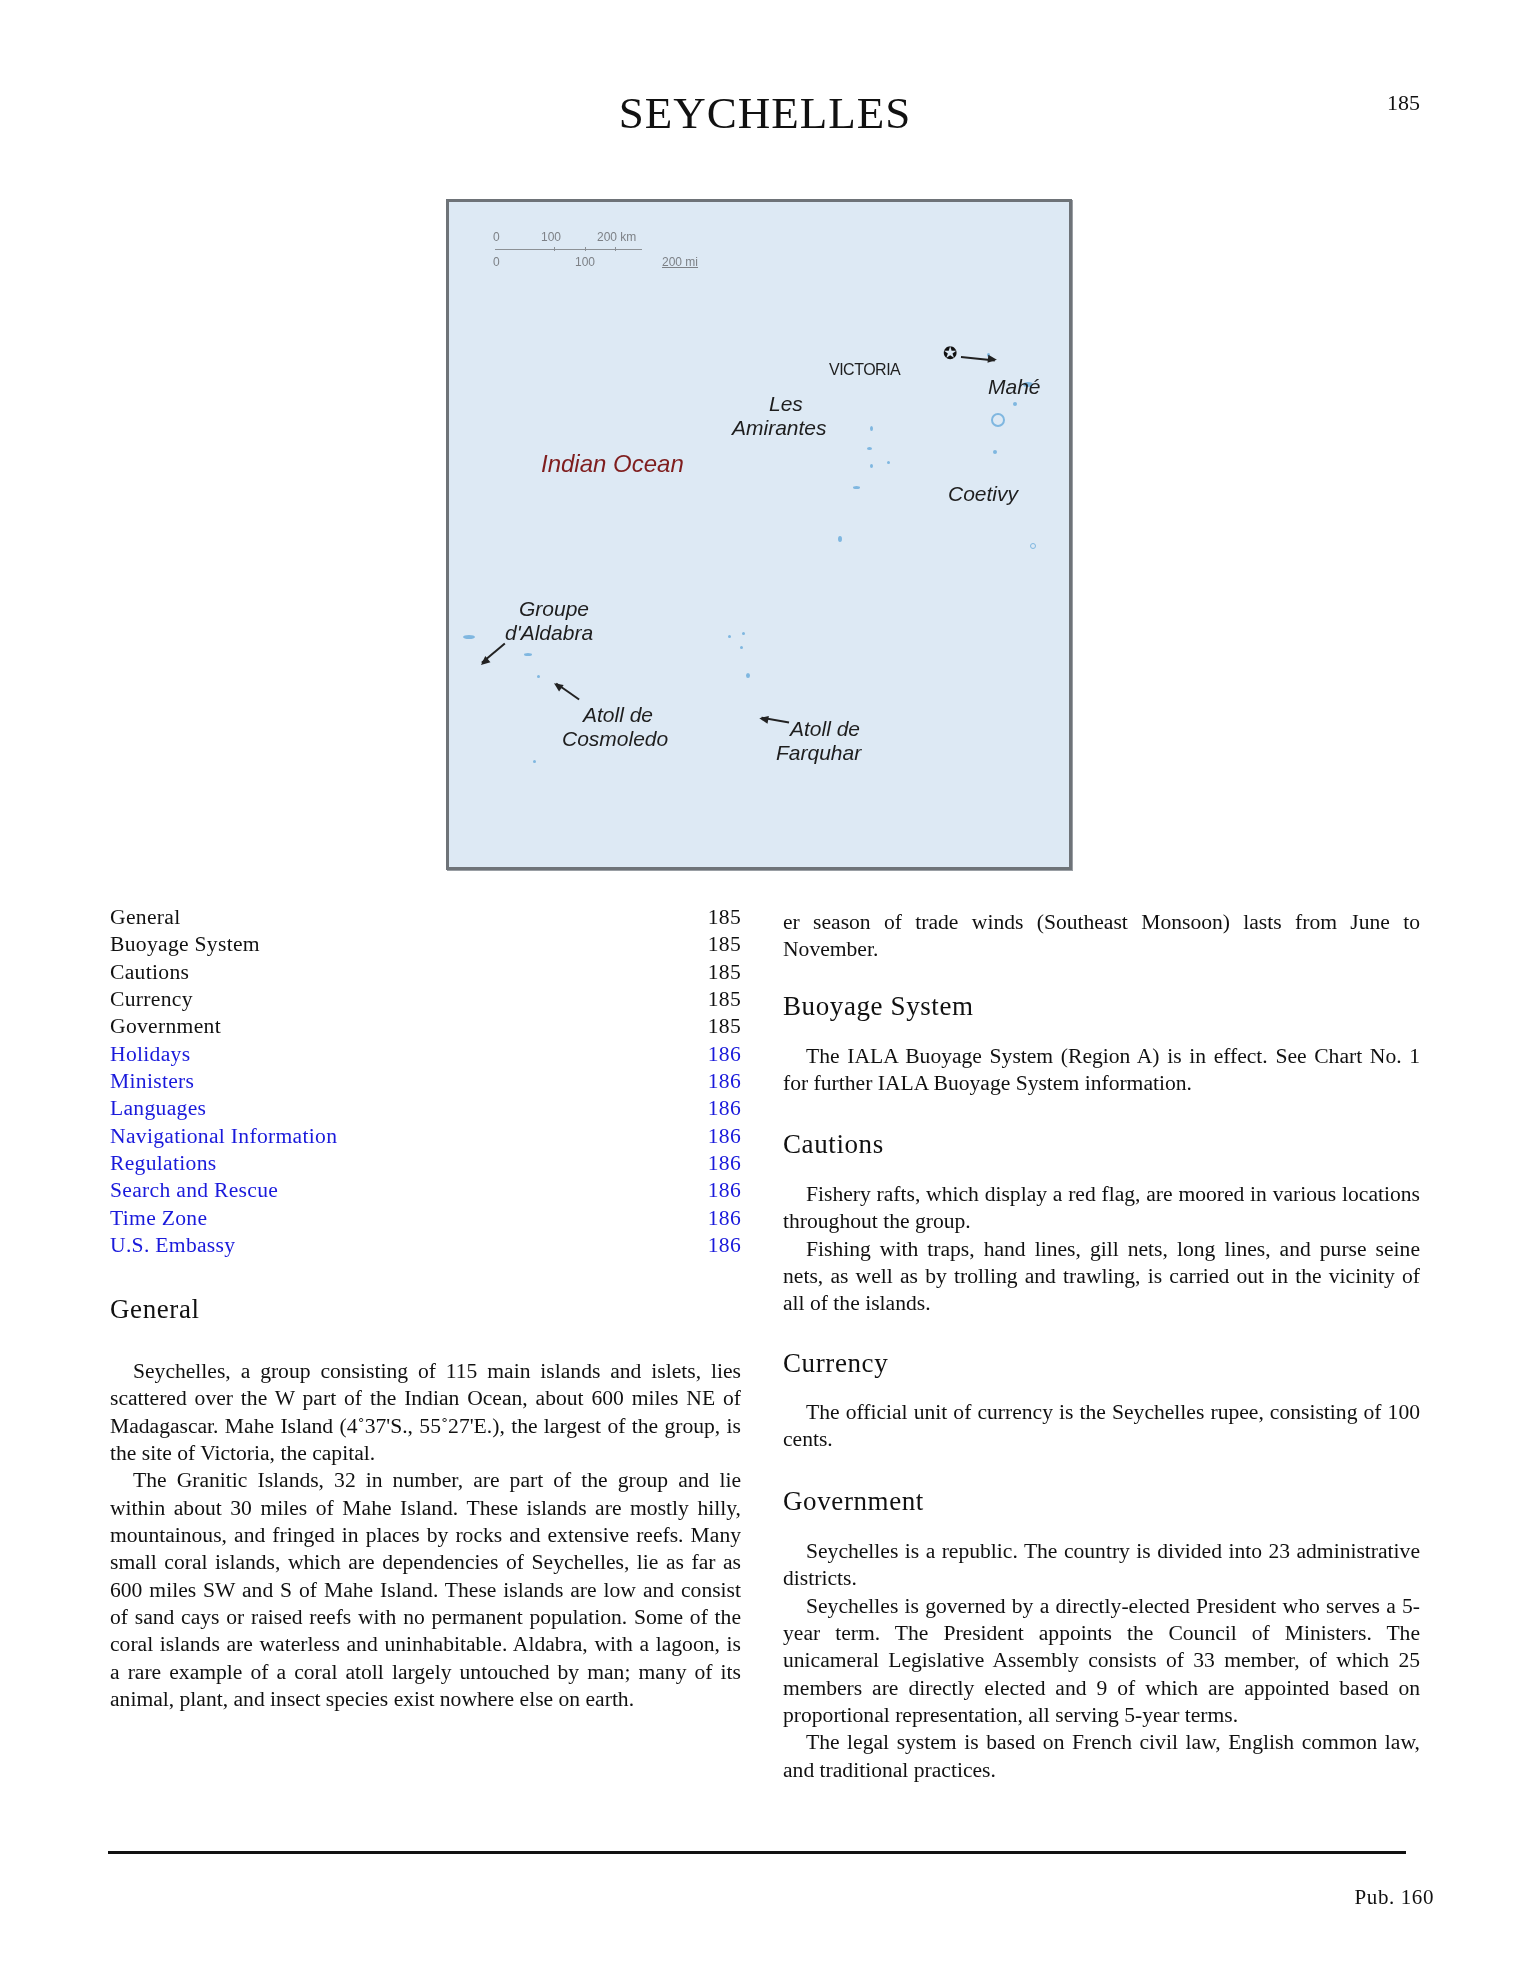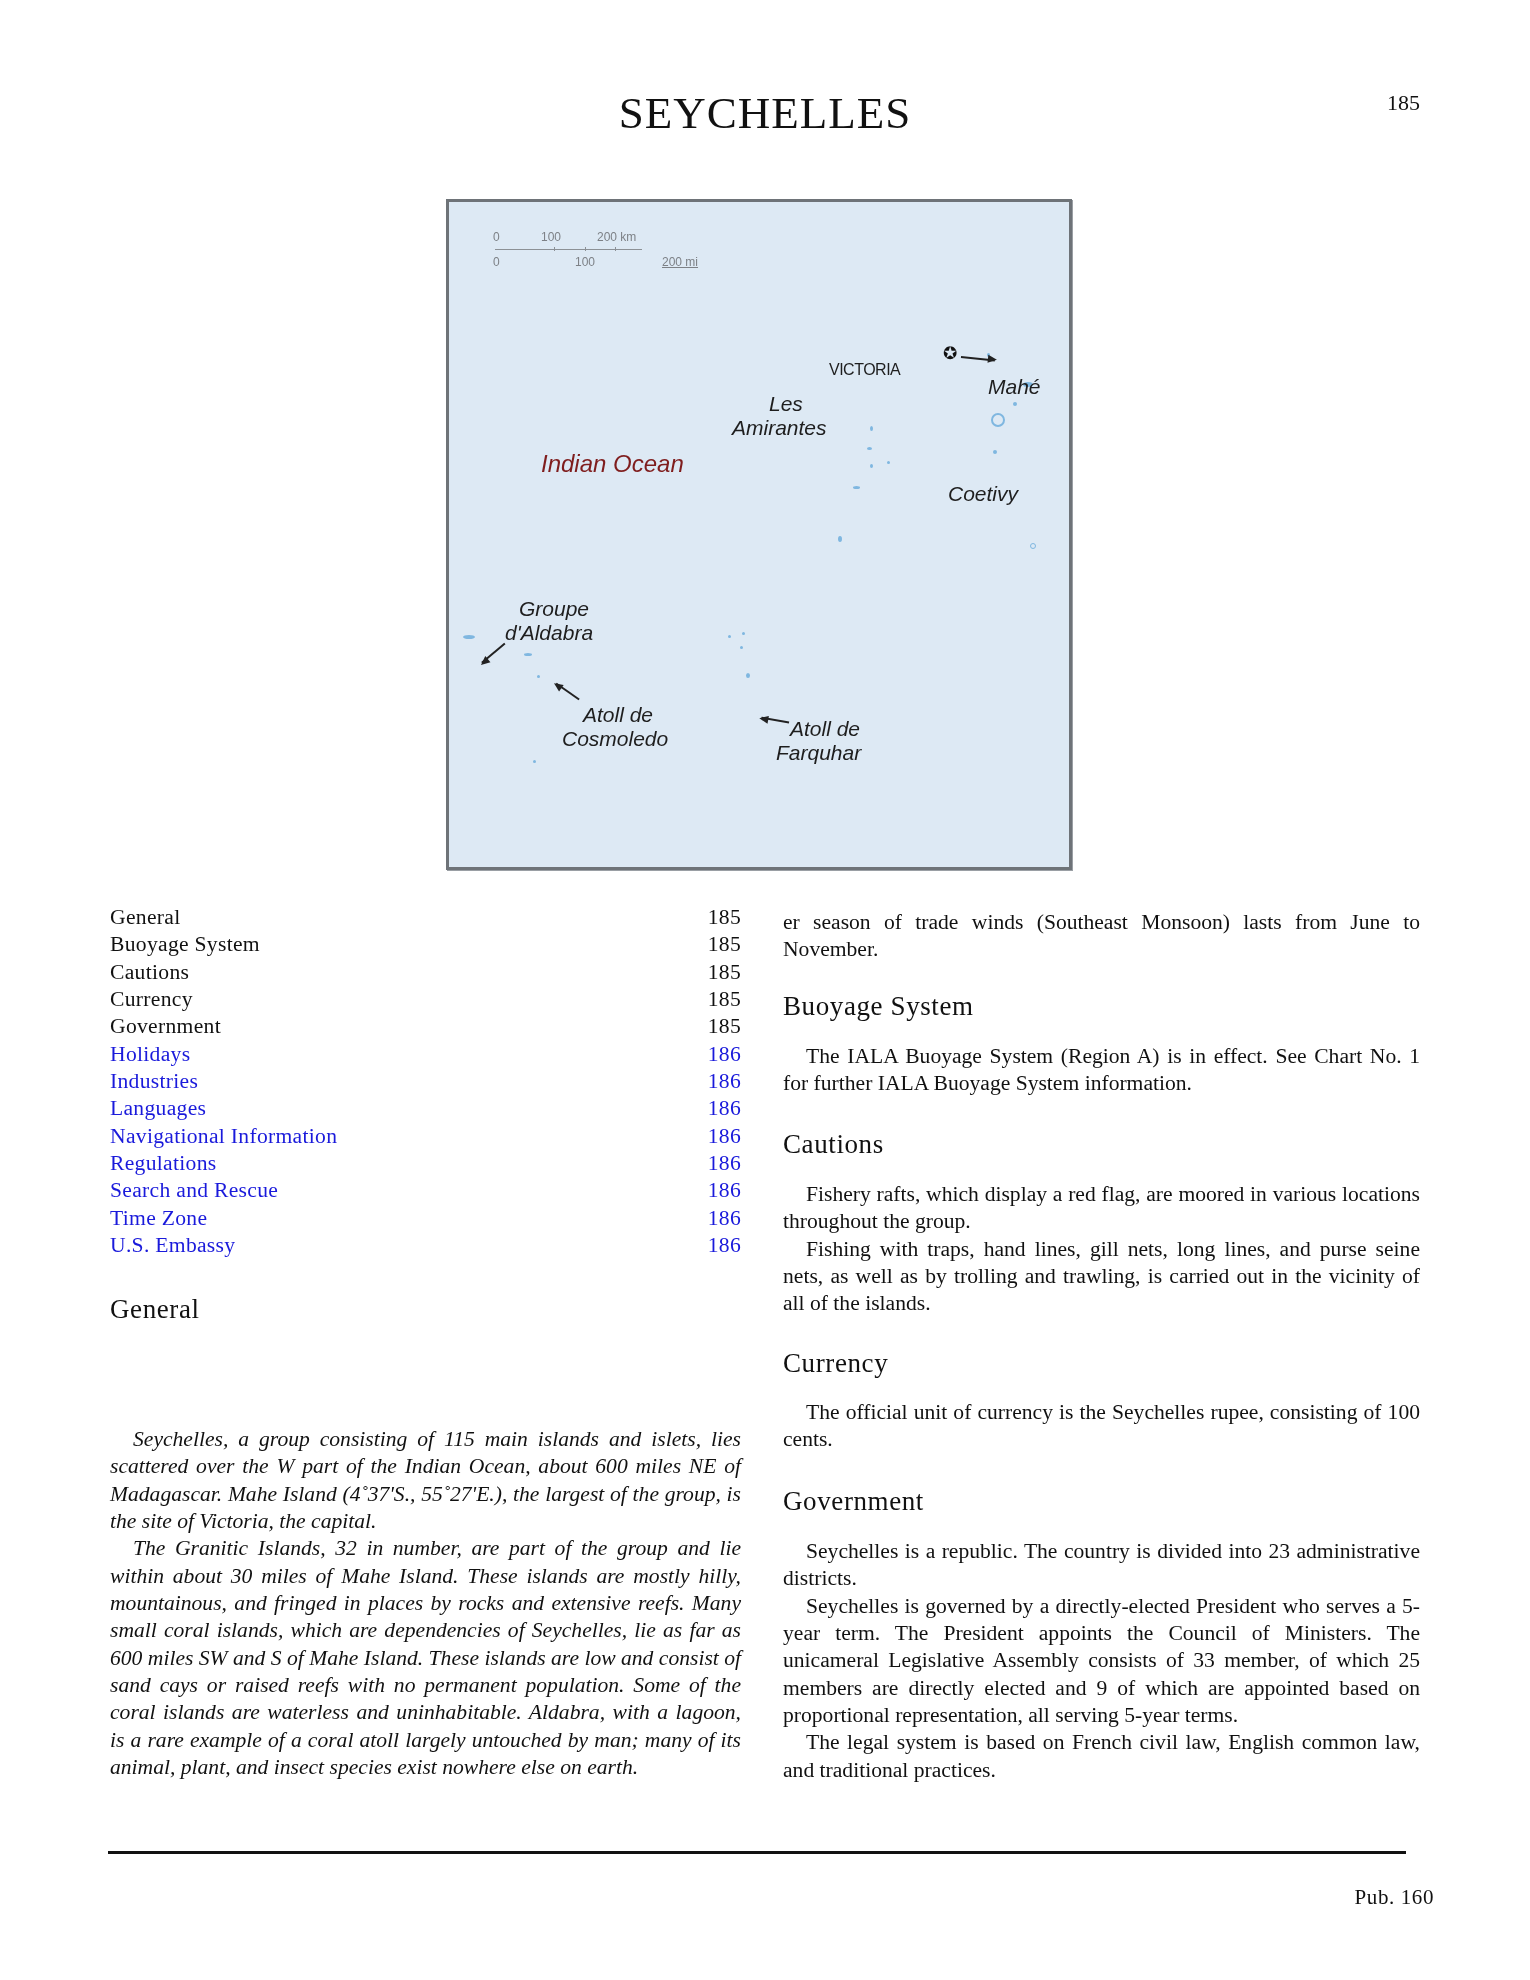--- a/index.html
+++ b/index.html
@@ -116,21 +116,21 @@
     </div>
   <div class="toc-row">
       <span>Government</span>
       <span>185</span>
     </div>
   <div class="toc-row link">
       <span>Holidays</span>
       <span>186</span>
     </div>
   <div class="toc-row link">
-      <span>Industries</span>
+      <span>Ministers</span>
       <span>186</span>
     </div>
   <div class="toc-row link">
       <span>Languages</span>
       <span>186</span>
     </div>
   <div class="toc-row link">
       <span>Navigational Information</span>
       <span>186</span>
     </div>
@@ -146,21 +146,21 @@
       <span>Time Zone</span>
       <span>186</span>
     </div>
   <div class="toc-row link">
       <span>U.S. Embassy</span>
       <span>186</span>
     </div>
 </div>
 
 <div class="heading" style="left:110px; top:1293px;">General</div>
-<div class="col col-left para" style="top:1426px;font-style:italic;">
+<div class="col col-left para" style="top:1358px;">
   <p>Seychelles, a group consisting of 115 main islands and islets, lies scattered over the W part of the Indian Ocean, about 600 miles NE of Madagascar. Mahe Island (4˚37'S., 55˚27'E.), the largest of the group, is the site of Victoria, the capital.</p>
   <p>The Granitic Islands, 32 in number, are part of the group and lie within about 30 miles of Mahe Island. These islands are mostly hilly, mountainous, and fringed in places by rocks and extensive reefs. Many small coral islands, which are dependencies of Seychelles, lie as far as 600 miles SW and S of Mahe Island. These islands are low and consist of sand cays or raised reefs with no permanent population. Some of the coral islands are waterless and uninhabitable. Aldabra, with a lagoon, is a rare example of a coral atoll largely untouched by man; many of its animal, plant, and insect species exist nowhere else on earth.</p>
 </div>
 
 <div class="col col-right para" style="top:909px;">
   <p class="cont">er season of trade winds (Southeast Monsoon) lasts from June to November.</p>
 </div>
 
 <div class="heading" style="left:783px; top:990px;">Buoyage System</div>
 <div class="col col-right para" style="top:1043px;">

